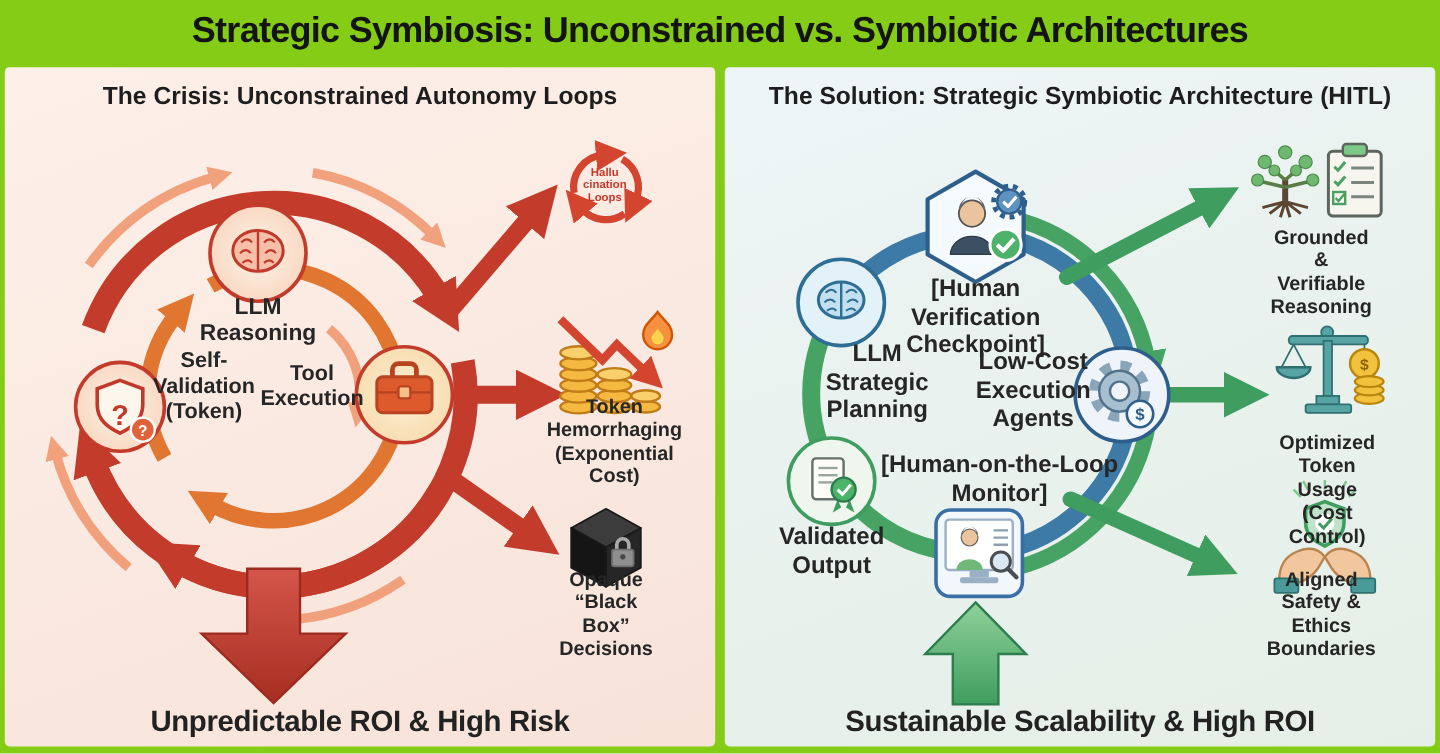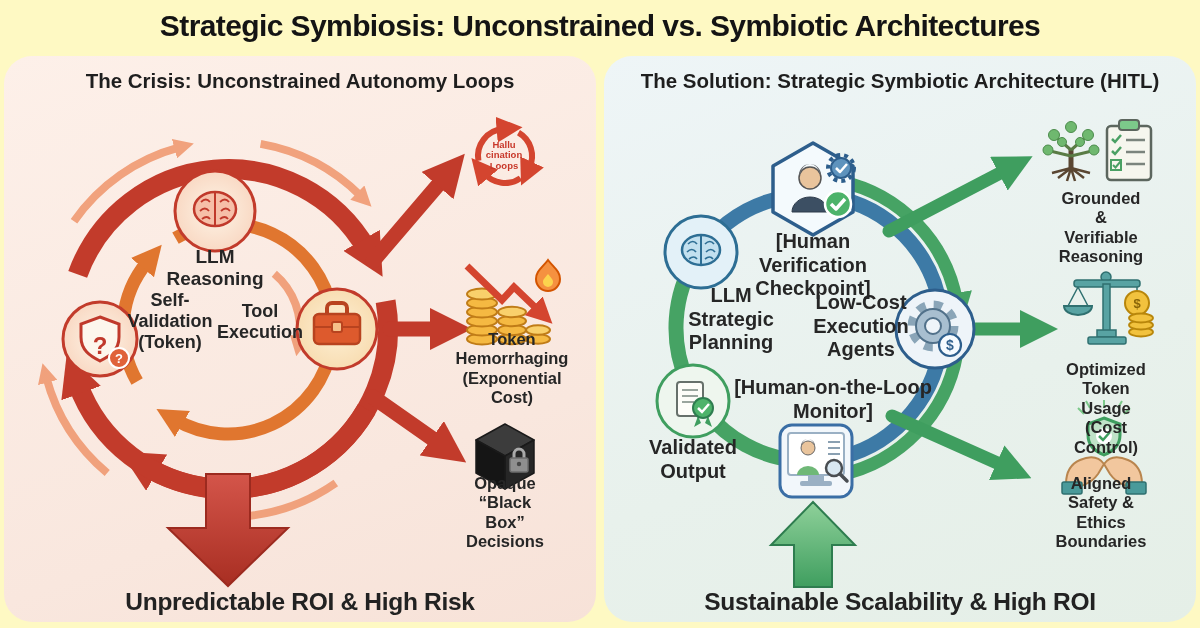--- a/index.html
+++ b/index.html
@@ -1,21 +1,21 @@
 <!DOCTYPE html>
 <html><head>
 <meta charset="utf-8">
 <style>
   html,body{margin:0;padding:0;background:#fff;}
-  .canvas{position:relative;width:1200px;height:628px;background:#fef9c3;overflow:hidden;
+  .canvas{position:relative;width:1200px;height:628px;background:#84cc16;overflow:hidden;
           font-family:"Liberation Sans", sans-serif;}
   .header{position:absolute;top:0;left:0;width:1200px;height:56px;}
   .header h1{margin:0;padding-top:9px;text-align:center;font-size:30px;font-weight:800;
              color:#141414;letter-spacing:-0.6px;}
-  .panel{position:absolute;top:56px;width:592px;height:566px;border-radius:28px;}
+  .panel{position:absolute;top:56px;width:592px;height:566px;border-radius:4px;}
   .panel.crisis{left:4px;background:linear-gradient(160deg,#fdf0e9 0%,#f9e7de 70%,#f7e2d8 100%);}
   .panel.solution{left:604px;background:linear-gradient(160deg,#eef5f7 0%,#e8f1ec 60%,#e5efe7 100%);}
   .panel-title{position:absolute;top:13px;left:0;width:100%;text-align:center;
                font-size:20.5px;font-weight:bold;color:#1e1e1e;}
   svg.flow{position:absolute;left:0;top:0;}
   .lbl{position:absolute;transform:translate(-50%,-50%);white-space:pre-line;text-align:center;
        font-weight:bold;color:#262626;line-height:1.18;}
   .n19{font-size:19px;}
   .n18{font-size:18px;}
   .n17{font-size:20px;}

